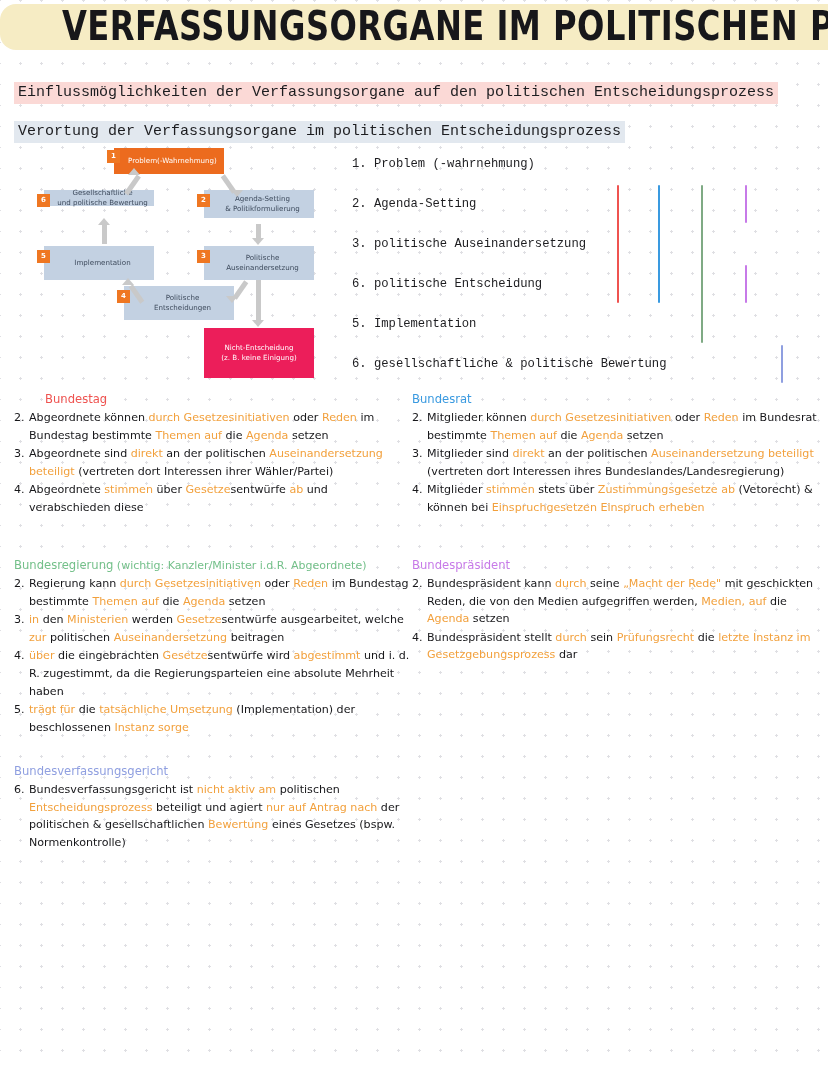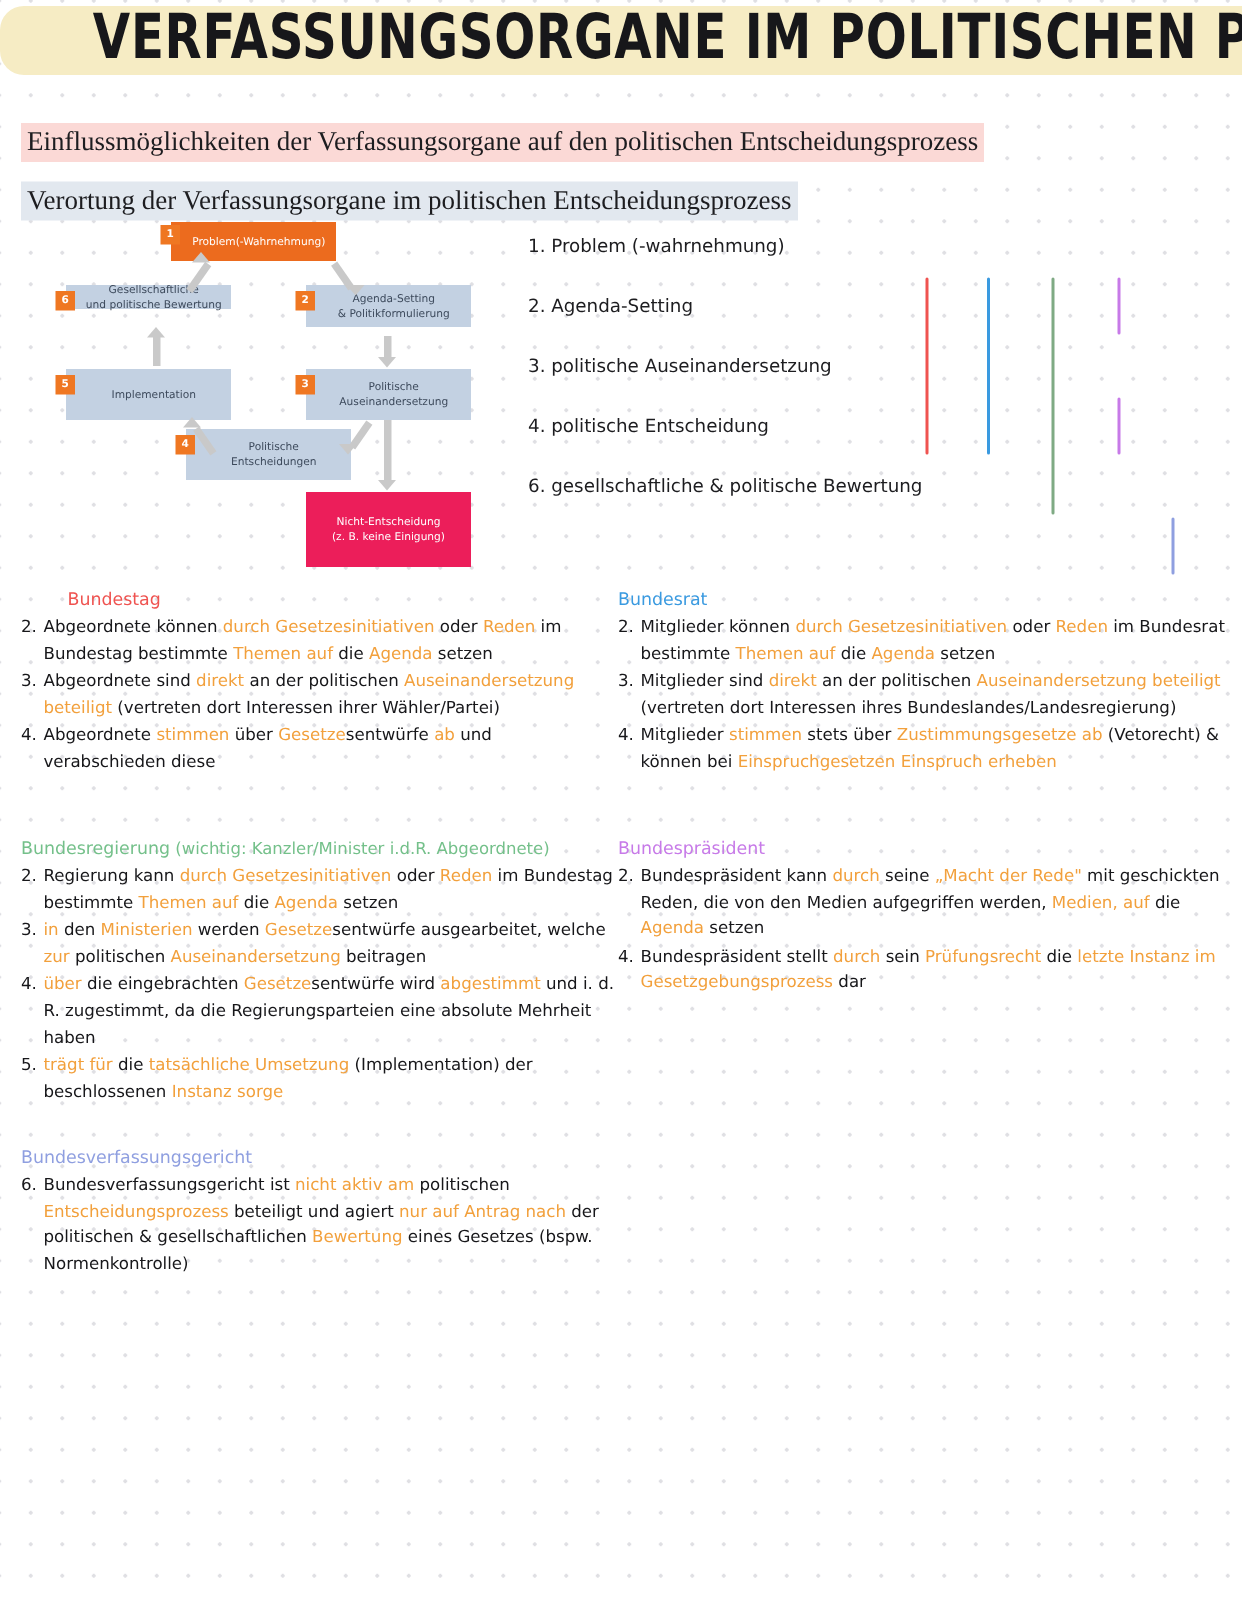--- a/index.html
+++ b/index.html
@@ -38,25 +38,25 @@
     color:#17171a;
     transform:scaleX(.92) scaleY(1.18);
     transform-origin:center;
     display:inline-block;
     white-space:nowrap;
   }
 
   
   .subhead{
     position:absolute;
-    font-size:18px;
+    font-size:15px;
     color:#1d1d20;
     white-space:nowrap;
     padding:2px 4px 3px 4px;
-    font-family:Liberation Serif, serif;
+    font-family:Liberation Mono, monospace;
   }
   #subhead-1{left:14px;top:82px;background:#fbd9d6;}
   #subhead-2{left:14px;top:121px;background:#e2e8ef;}
 
   
   #diagram{position:absolute;left:26px;top:144px;width:310px;height:226px;}
   .node{
     position:absolute;
     box-sizing:border-box;
     display:flex;align-items:center;justify-content:center;
@@ -86,20 +86,21 @@
   }
 
   
   #phaselist{position:absolute;left:352px;top:144px;width:300px;}
   .phase{
     font-size:12.2px;
     color:#1d1d20;
     height:40px;
     line-height:40px;
     white-space:nowrap;
+    font-family:Liberation Mono, monospace;
   }
   
   .vbar{position:absolute;width:2.2px;border-radius:1px;}
 
   
   .section{position:absolute;}
   .sec-head{
     font-size:11.6px;
     margin-bottom:3px;
     white-space:nowrap;
@@ -179,21 +180,22 @@
       <div class="arrow" style="left: 104px; top: 30px; width: 5px; height: 22px; transform: rotate(35deg);"></div>
       <div class="arrowhead" style="left: 102px; top: 24px; border-bottom: 7px solid rgb(201, 201, 201);"></div>
       <div class="arrow" style="left: 230px; top: 136px; width: 5px; height: 42px;"></div>
       <div class="arrowhead" style="left: 226px; top: 176px; border-top: 7px solid rgb(201, 201, 201);"></div>
     </div>
 
   <div id="phaselist">
       <div class="phase">1. Problem (-wahrnehmung)</div>
       <div class="phase">2. Agenda-Setting</div>
       <div class="phase">3. politische Auseinandersetzung</div>
-      <div class="phase">4. politische Entscheidung</div>
+      <div class="phase">6. politische Entscheidung</div>
+      <div class="phase">5. Implementation</div>
       <div class="phase">6. gesellschaftliche &amp; politische Bewertung</div>
     </div>
 
   <div class="layer" id="bars">
       <div class="vbar" style="background: rgb(239, 83, 80); left: 617px; top: 185px; height: 118px;"></div>
       <div class="vbar" style="background: rgb(58, 154, 224); left: 658px; top: 185px; height: 118px;"></div>
       <div class="vbar" style="background: rgb(127, 170, 132); left: 701px; top: 185px; height: 158px;"></div>
       <div class="vbar" style="background: rgb(199, 122, 232); left: 745px; top: 185px; height: 38px;"></div>
       <div class="vbar" style="background: rgb(199, 122, 232); left: 745px; top: 265px; height: 38px;"></div>
       <div class="vbar" style="background: rgb(143, 159, 224); left: 781px; top: 345px; height: 38px;"></div>

